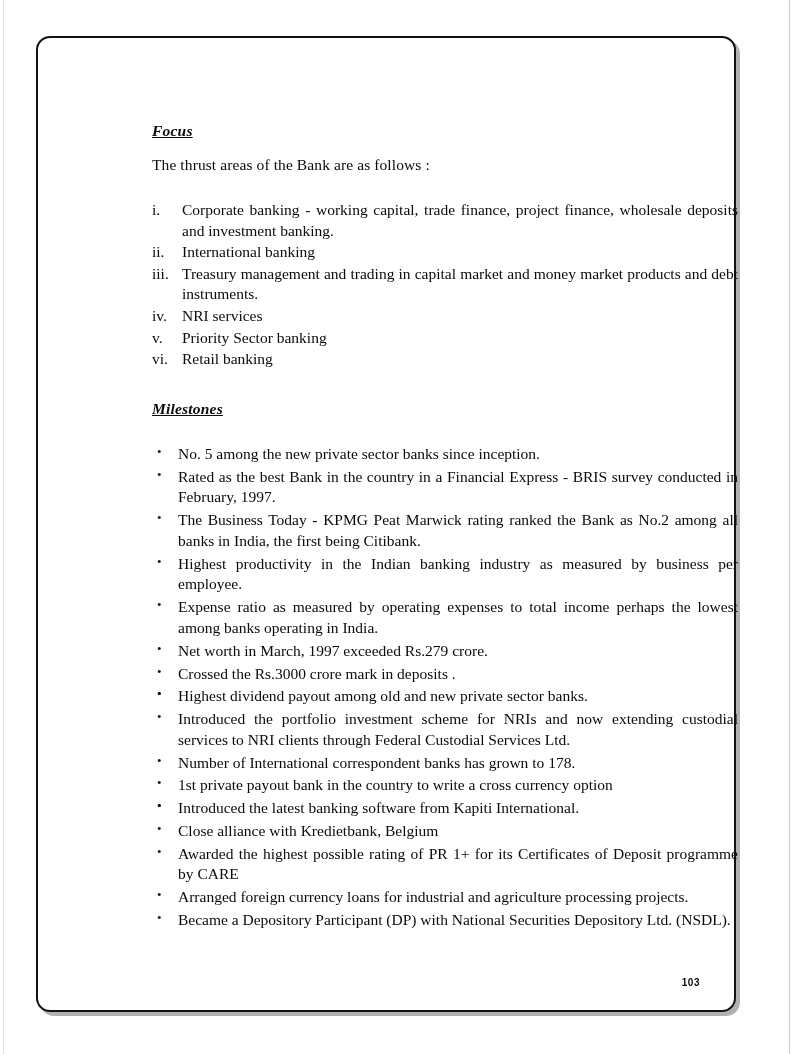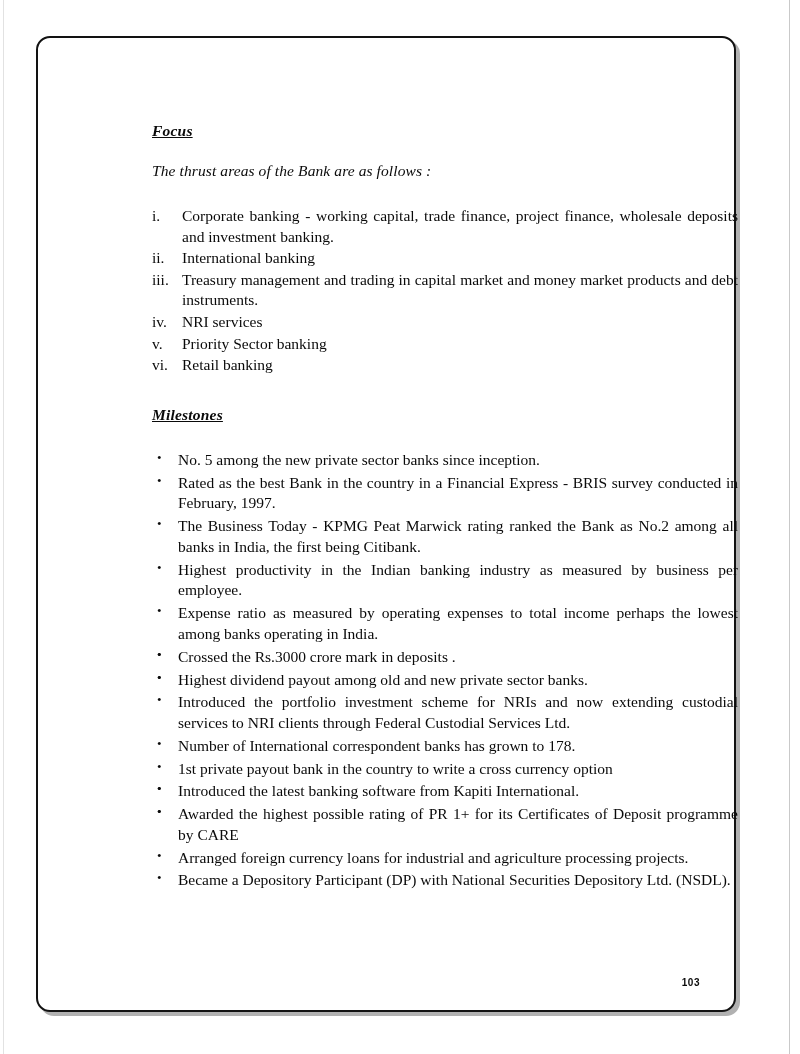--- a/index.html
+++ b/index.html
@@ -59,23 +59,22 @@
     font-size: 15.5px;
     font-weight: bold;
     font-style: italic;
     text-decoration: underline;
     margin: 0;
     letter-spacing: 0.2px;
   }
 
   .intro-line {
     font-size: 15.5px;
-    margin-top: 22px;
+    margin-top: 16px;
     letter-spacing: 0.1px;
-    font-style: italic;
   }
 
   
   .roman-list {
     margin: 26px 0 0 0;
     padding: 0;
     list-style: none;
   }
   .roman-list li {
     position: relative;
@@ -178,48 +177,48 @@
       <li>
         <span class="bullet-glyph">•</span><span>The Business Today - KPMG Peat Marwick rating ranked the Bank as No.2 among all banks in India, the first being Citibank.</span>
       </li>
       <li>
         <span class="bullet-glyph">•</span><span>Highest productivity in the Indian banking industry as measured by business per employee.</span>
       </li>
       <li>
         <span class="bullet-glyph">•</span><span>Expense ratio as measured by operating expenses to total income perhaps the lowest among banks operating in India.</span>
       </li>
       <li style="text-align:left;">
+        <span class="bullet-glyph">•</span><span>Net worth in March, 1997 exceeded Rs.279 crore.</span>
+      </li>
+      <li style="text-align:left;">
+        <span class="bullet-glyph">•</span><span>Crossed the Rs.3000 crore mark in deposits .</span>
+      </li>
+      <li>
         <span class="bullet-glyph">•</span>
       </li>
       <li style="text-align:left;">
-        <span class="bullet-glyph">•</span><span>Crossed the Rs.3000 crore mark in deposits .</span>
+        <span class="bullet-glyph">•</span><span>Highest dividend payout among old and new private sector banks.</span>
+      </li>
+      <li>
+        <span class="bullet-glyph">•</span><span>Introduced the portfolio investment scheme for NRIs and now extending custodial services to NRI clients through Federal Custodial Services Ltd.</span>
+      </li>
+      <li style="text-align:left;">
+        <span class="bullet-glyph">•</span><span>Number of International correspondent banks has grown to 178.</span>
+      </li>
+      <li style="text-align:left;">
+        <span class="bullet-glyph">•</span><span>1st private payout bank in the country to write a cross currency option</span>
       </li>
       <li>
         <span class="bullet-glyph">•</span>
       </li>
       <li style="text-align:left;">
-        <span class="bullet-glyph">•</span><span>Highest dividend payout among old and new private sector banks.</span>
-      </li>
-      <li>
-        <span class="bullet-glyph">•</span><span>Introduced the portfolio investment scheme for NRIs and now extending custodial services to NRI clients through Federal Custodial Services Ltd.</span>
-      </li>
-      <li style="text-align:left;">
-        <span class="bullet-glyph">•</span><span>Number of International correspondent banks has grown to 178.</span>
-      </li>
-      <li style="text-align:left;">
-        <span class="bullet-glyph">•</span><span>1st private payout bank in the country to write a cross currency option</span>
-      </li>
-      <li>
-        <span class="bullet-glyph">•</span>
-      </li>
-      <li style="text-align:left;">
         <span class="bullet-glyph">•</span><span>Introduced the latest banking software from Kapiti International.</span>
       </li>
       <li style="text-align:left;">
-        <span class="bullet-glyph">•</span>
+        <span class="bullet-glyph">•</span><span>Close alliance with Kredietbank, Belgium</span>
       </li>
       <li>
         <span class="bullet-glyph">•</span><span>Awarded the highest possible rating of PR 1+ for its Certificates of Deposit programme by CARE</span>
       </li>
       <li>
         <span class="bullet-glyph">•</span><span>Arranged foreign currency loans for industrial and agriculture processing projects.</span>
       </li>
       <li>
         <span class="bullet-glyph">•</span><span>Became a Depository Participant (DP) with National Securities Depository Ltd. (NSDL).</span>
       </li>

